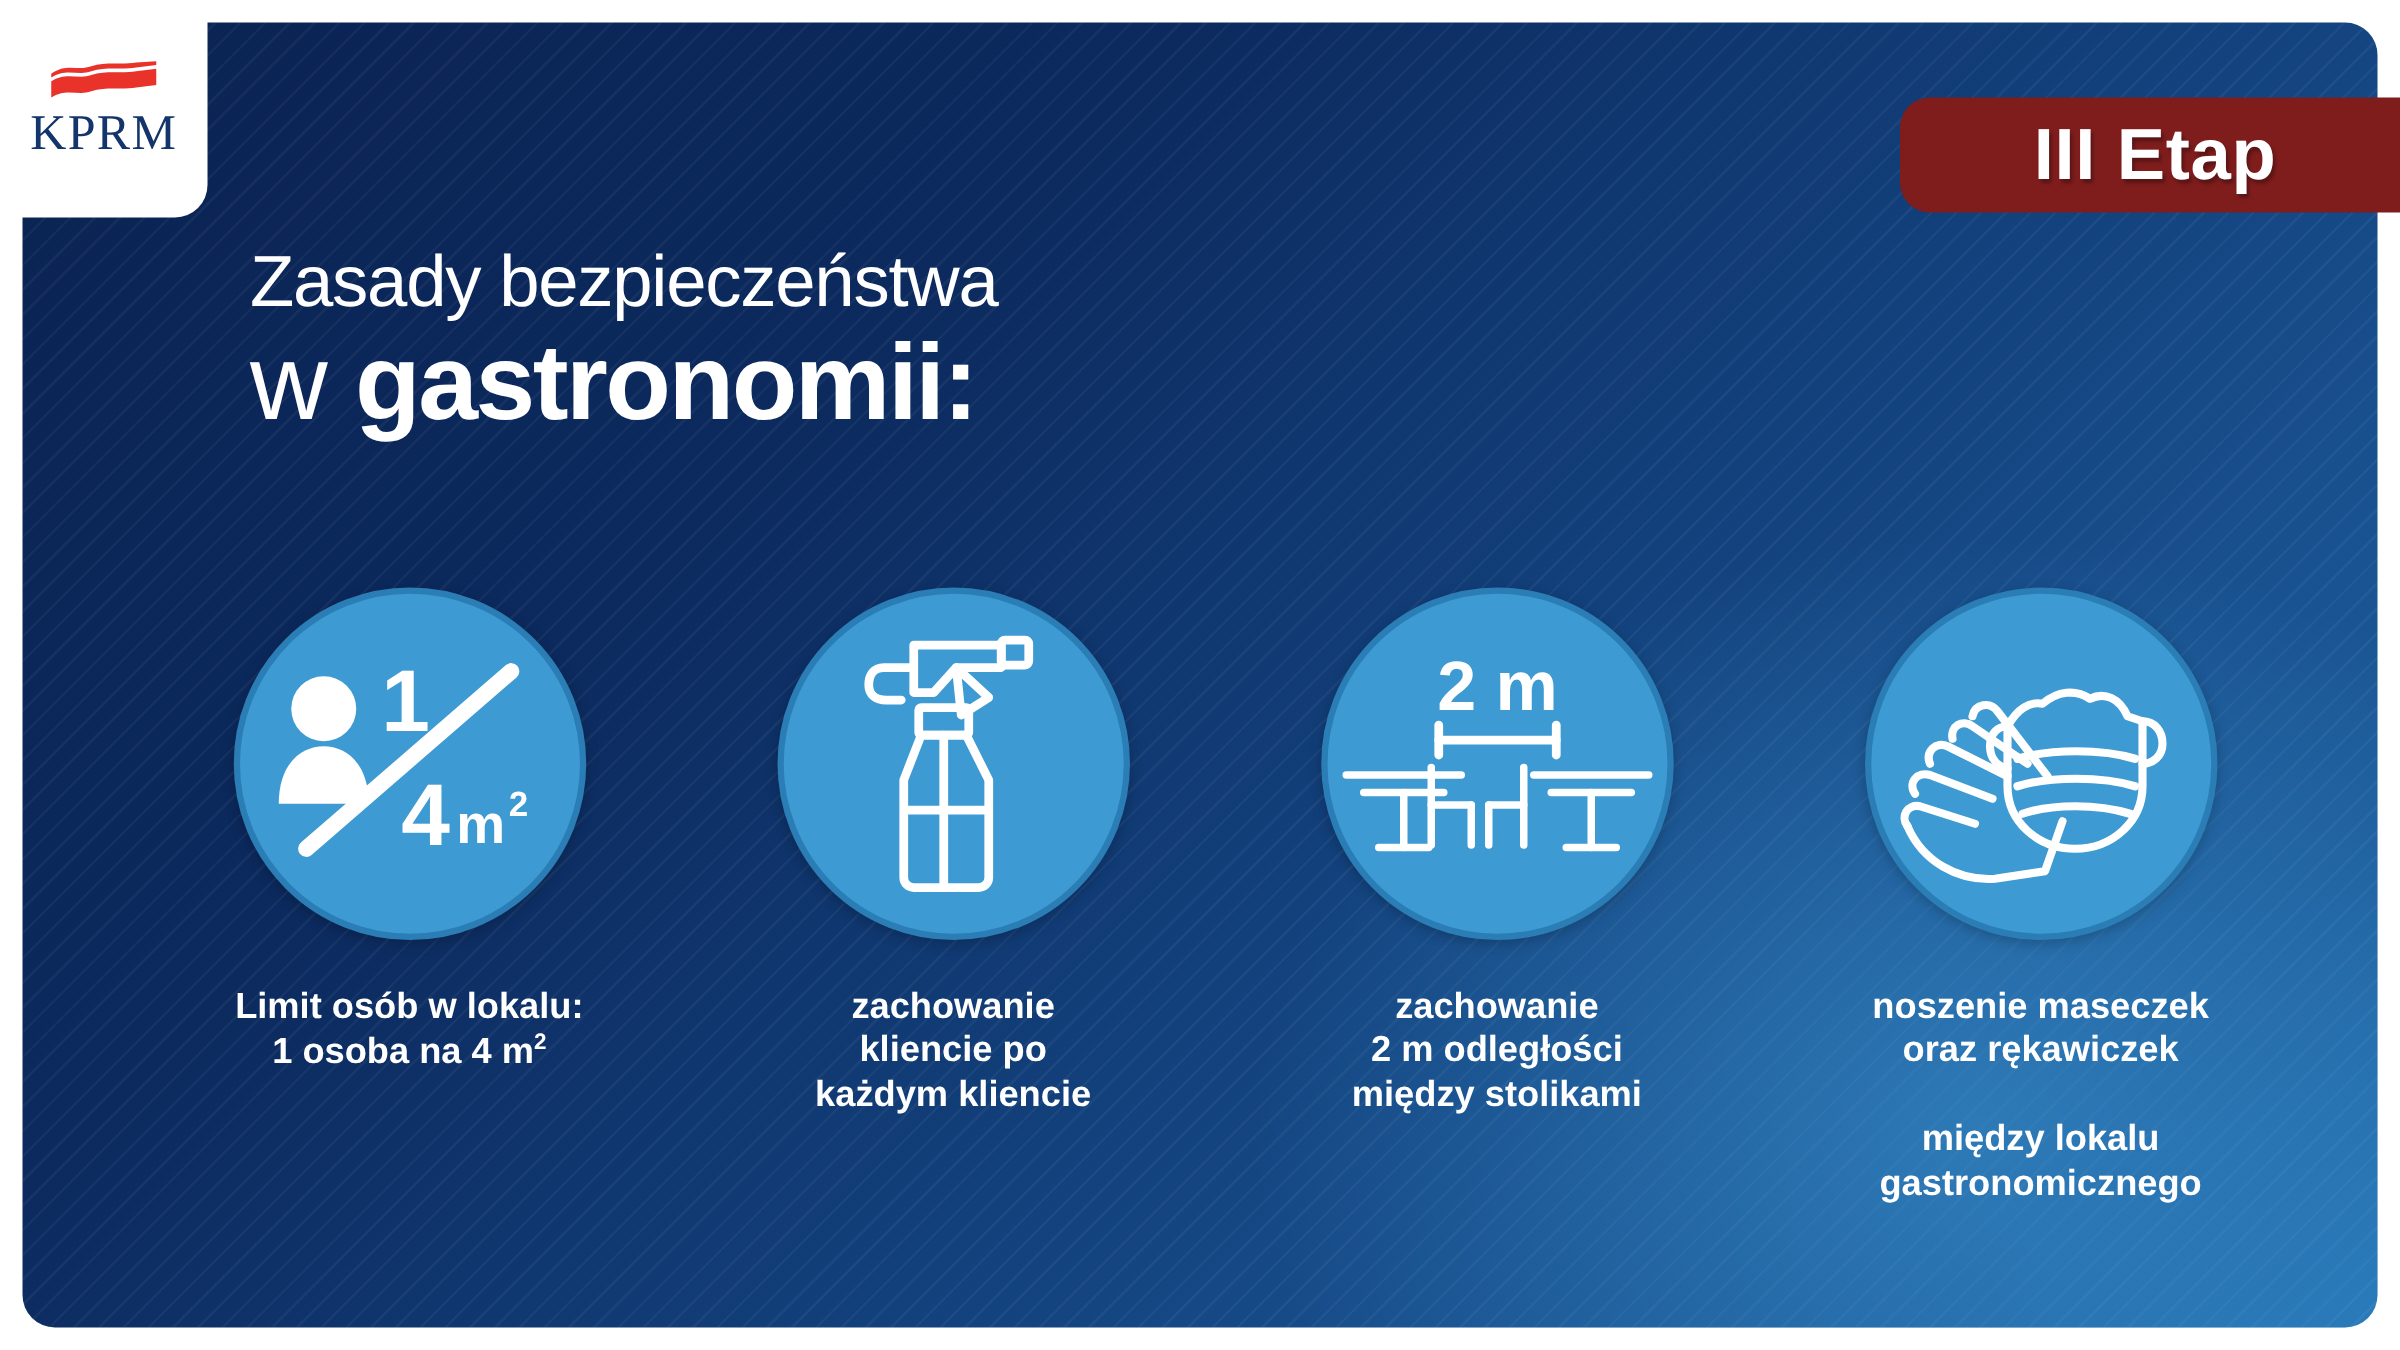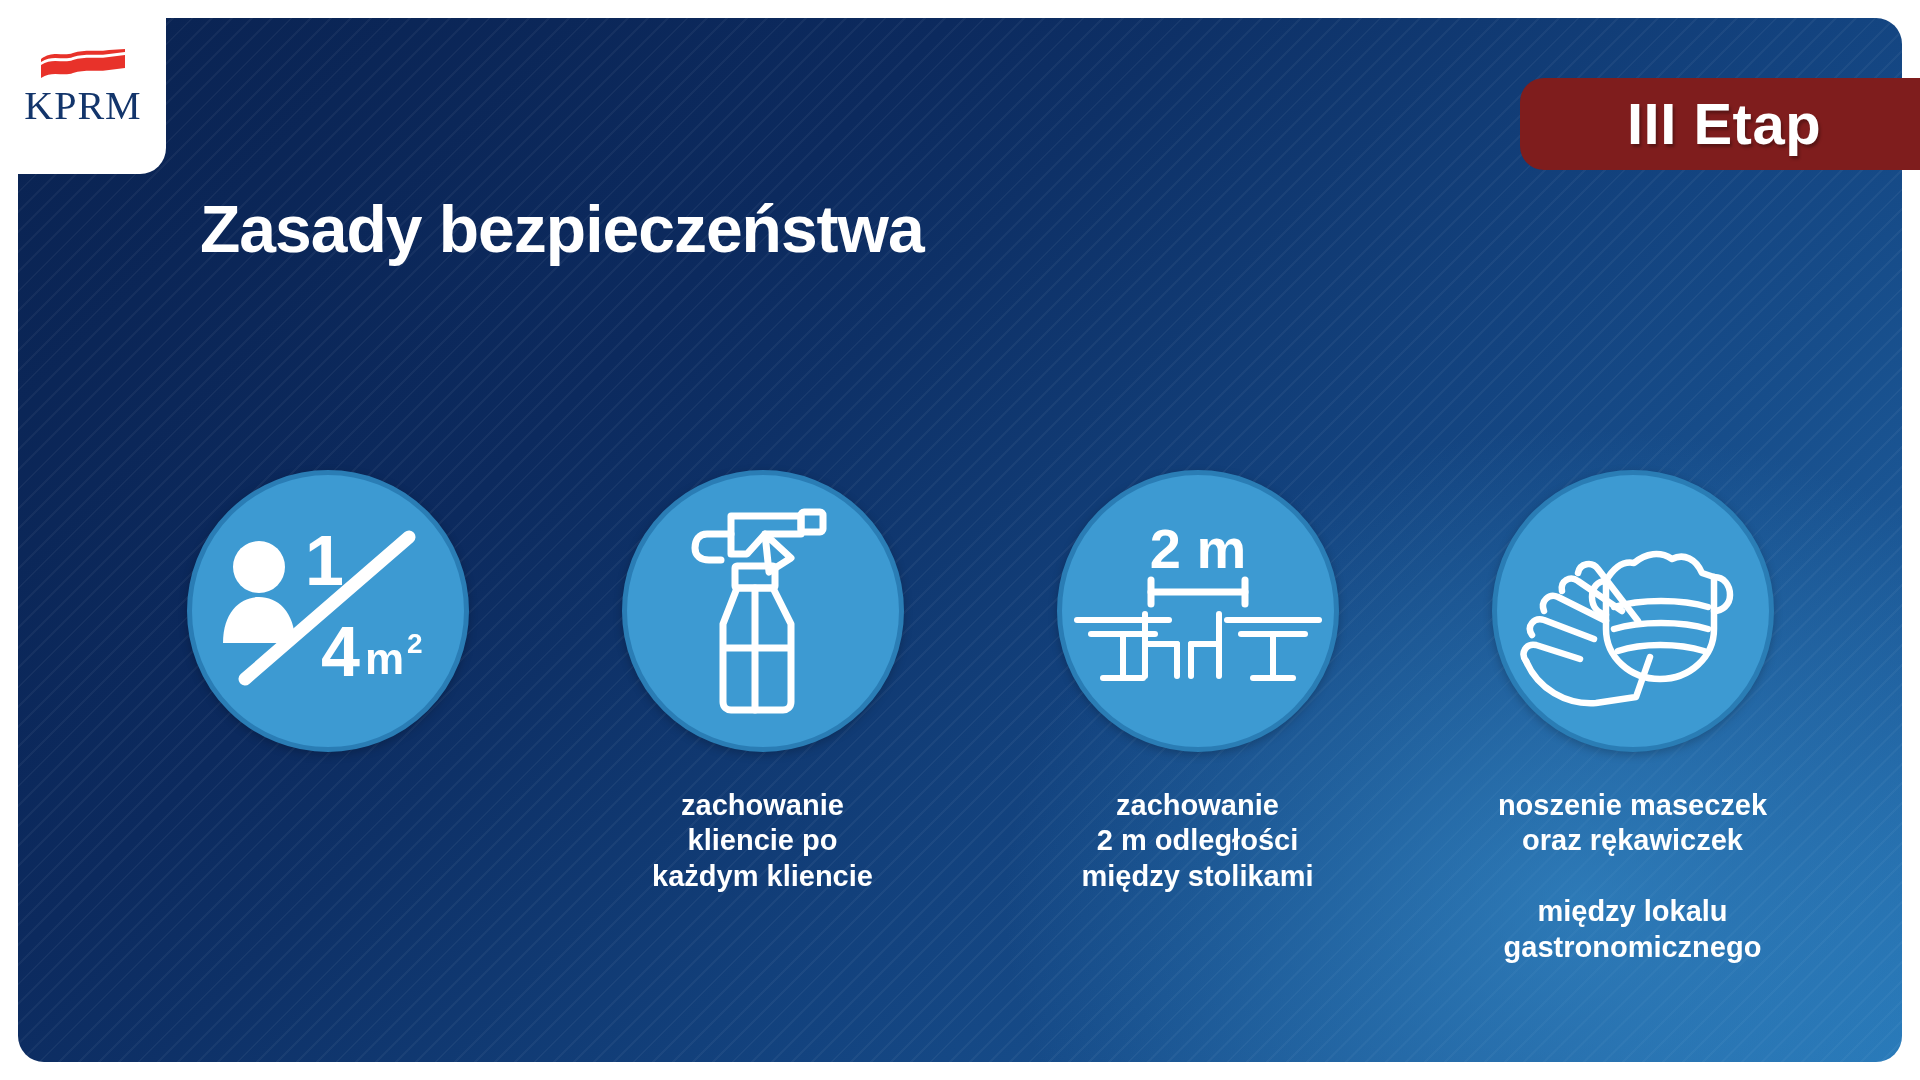--- a/index.html
+++ b/index.html
@@ -49,21 +49,21 @@
     padding:0 46px 0 54px;z-index:35;
   }
   #stage-badge span{
     color:#ffffff;font-size:58px;font-weight:bold;letter-spacing:.5px;
     text-shadow:2px 3px 3px rgba(0,0,0,.30);line-height:1;
   }
 
   
   #headline{position:absolute;left:200px;top:196px;width:1400px;z-index:20;}
   .h-line{color:#ffffff;line-height:1.02;white-space:nowrap;}
-  .h1{font-size:66px;font-weight:700;letter-spacing:-1px;}
+  .h1{font-size:58px;font-weight:400;letter-spacing:-1px;}
   .h2{font-size:86px;font-weight:300;letter-spacing:-1px;margin-top:8px;}
   .h2 b{font-weight:bold;letter-spacing:-2px;}
 
   
   #columns{
     position:absolute;left:110px;top:470px;width:1740px;
     display:flex;align-items:flex-start;z-index:20;
   }
   .col{flex:1 1 0;display:flex;flex-direction:column;align-items:center;}
   .circle-wrap{
@@ -101,35 +101,40 @@
     </svg>
     <div id="logo-text">KPRM</div>
   </div>
 
   <div id="stage-badge">
     <span>III Etap</span>
   </div>
 
   <div id="headline">
     <div class="h-line h1">Zasady bezpieczeństwa</div>
+    <div class="h-line h2"><span>w </span><b>gastronomii:</b></div>
   </div>
 
   <div id="columns">
 
     <div class="col">
       <div class="circle-wrap">
         <svg width="230" height="200" viewBox="0 0 230 200">
           <circle cx="46" cy="56" r="26" fill="#fff"></circle>
           <path d="M10 132 C10 100 28 86 46 86 C64 86 82 100 82 132 Z" fill="#fff"></path>
           <text x="92" y="74" font-family="Liberation Sans, sans-serif" font-size="70" font-weight="bold" fill="#fff">1</text>
           <line x1="32" y1="168" x2="196" y2="26" stroke="#fff" stroke-width="13" stroke-linecap="round"></line>
           <text x="108" y="165" font-family="Liberation Sans, sans-serif" font-size="70" font-weight="bold" fill="#fff">4</text>
           <text x="152" y="163" font-family="Liberation Sans, sans-serif" font-size="44" font-weight="bold" fill="#fff">m</text>
           <text x="194" y="142" font-family="Liberation Sans, sans-serif" font-size="28" font-weight="bold" fill="#fff">2</text>
         </svg>
+      </div>
+      <div class="caption">
+        <b>Limit osób w lokalu:</b><br>
+        <b><span>1 osoba na 4 m</span><sup>2</sup></b>
       </div>
     </div>
 
     <div class="col">
       <div class="circle-wrap">
         <svg width="180" height="210" viewBox="0 0 180 210">
           <g fill="none" stroke="#fff" stroke-width="7" stroke-linejoin="round" stroke-linecap="round">
             <path d="M58 10 H128 L128 28 H92 L74 48 H58 Z"></path>
             <path d="M58 28 H34 C26 28 22 34 22 42 C22 50 28 54 36 54 H48"></path>
             <rect x="128" y="6" width="22" height="20" rx="3"></rect>

